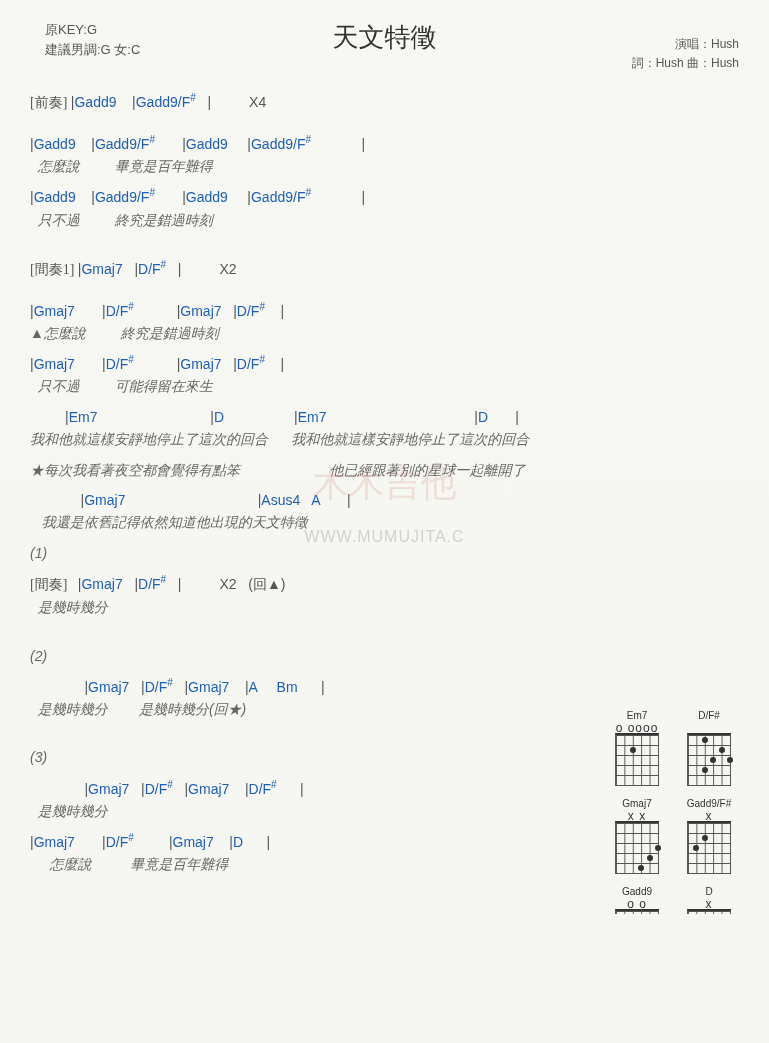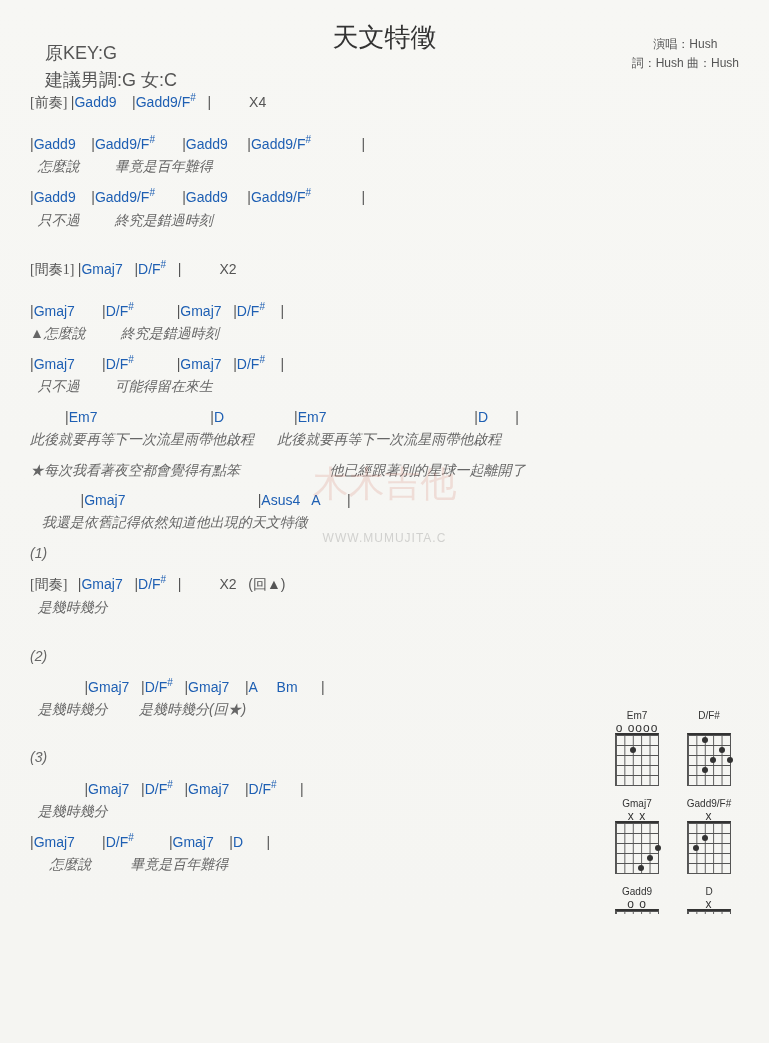--- a/index.html
+++ b/index.html
@@ -16,38 +16,37 @@
     background: linear-gradient(to bottom, #f7f7f4, #f5f5f2);
   }
   .header {
     position: relative;
     height: 70px;
   }
   .key-info {
     position: absolute;
     left: 15px;
     top: 0;
-    font-size: 18px;
+    font-size: 13px;
     line-height: 1.5;
-    margin-top: 20px;
   }
   .title {
     position: absolute;
     left: 50%;
     transform: translateX(-50%);
     top: 0;
     font-size: 26px;
     color: #333;
   }
   .credits {
     position: absolute;
     right: 0;
     top: 15px;
     font-size: 12px;
-    text-align: center;
+    text-align: right;
     line-height: 1.6;
   }
   .chord-line {
     font-size: 14px;
     white-space: pre;
     line-height: 1.6;
   }
   .lyric-line {
     font-size: 14px;
     color: #666;
@@ -80,21 +79,21 @@
     left: 50%;
     top: 460px;
     transform: translateX(-50%);
     font-size: 36px;
     color: rgba(200, 80, 60, 0.15);
     font-weight: normal;
     pointer-events: none;
     text-align: center;
   }
   .watermark .sub {
-    font-size: 12px;
+    font-size: 16px;
     color: rgba(100, 100, 100, 0.25);
     letter-spacing: 1px;
     margin-top: 32px;
   }
   .diagrams {
     position: absolute;
     right: 30px;
     top: 710px;
     display: grid;
     grid-template-columns: 60px 60px;
@@ -161,21 +160,21 @@
       <div class="chord-line"><span class="bar">|</span><span class="chord">Gadd9</span><span>    </span><span class="bar">|</span><span class="chord">Gadd9/F</span><span class="sup">#</span><span>       </span><span class="bar">|</span><span class="chord">Gadd9</span><span>     </span><span class="bar">|</span><span class="chord">Gadd9/F</span><span class="sup">#</span><span>             </span><span class="bar">|</span></div>
       <div class="lyric-line">  只不過         終究是錯過時刻</div>
       <div style="height: 18px;"></div>
       <div class="chord-line"><span class="label">[間奏1] </span><span class="bar">|</span><span class="chord">Gmaj7</span><span>   </span><span class="bar">|</span><span class="chord">D/F</span><span class="sup">#</span><span>   </span><span class="bar">|</span><span class="note">X2</span></div>
       <div style="height: 18px;"></div>
       <div class="chord-line"><span class="bar">|</span><span class="chord">Gmaj7</span><span>       </span><span class="bar">|</span><span class="chord">D/F</span><span class="sup">#</span><span>           </span><span class="bar">|</span><span class="chord">Gmaj7</span><span>   </span><span class="bar">|</span><span class="chord">D/F</span><span class="sup">#</span><span>    </span><span class="bar">|</span></div>
       <div class="lyric-line">▲怎麼說         終究是錯過時刻</div>
       <div class="chord-line"><span class="bar">|</span><span class="chord">Gmaj7</span><span>       </span><span class="bar">|</span><span class="chord">D/F</span><span class="sup">#</span><span>           </span><span class="bar">|</span><span class="chord">Gmaj7</span><span>   </span><span class="bar">|</span><span class="chord">D/F</span><span class="sup">#</span><span>    </span><span class="bar">|</span></div>
       <div class="lyric-line">  只不過         可能得留在來生</div>
       <div class="chord-line"><span>         </span><span class="bar">|</span><span class="chord">Em7</span><span>                             </span><span class="bar">|</span><span class="chord">D</span><span>                  </span><span class="bar">|</span><span class="chord">Em7</span><span>                                      </span><span class="bar">|</span><span class="chord">D</span><span>       </span><span class="bar">|</span></div>
-      <div class="lyric-line">此後就要再等下一次流星雨帶他啟程      此後就要再等下一次流星雨帶他啟程</div>
+      <div class="lyric-line">我和他就這樣安靜地停止了這次的回合      我和他就這樣安靜地停止了這次的回合</div>
       <div class="lyric-line">★每次我看著夜空都會覺得有點笨                       他已經跟著別的星球一起離開了</div>
       <div class="chord-line"><span>             </span><span class="bar">|</span><span class="chord">Gmaj7</span><span>                                  </span><span class="bar">|</span><span class="chord">Asus4</span><span>   </span><span class="chord">A</span><span>       </span><span class="bar">|</span></div>
       <div class="lyric-line">   我還是依舊記得依然知道他出現的天文特徵</div>
       <div class="lyric-line">(1)</div>
       <div class="chord-line"><span class="label">[間奏]   </span><span class="bar">|</span><span class="chord">Gmaj7</span><span>   </span><span class="bar">|</span><span class="chord">D/F</span><span class="sup">#</span><span>   </span><span class="bar">|</span><span class="note">X2   (回▲)</span></div>
       <div class="lyric-line">  是幾時幾分</div>
       <div style="height: 18px;"></div>
       <div class="lyric-line">(2)</div>
       <div class="chord-line"><span>              </span><span class="bar">|</span><span class="chord">Gmaj7</span><span>   </span><span class="bar">|</span><span class="chord">D/F</span><span class="sup">#</span><span>   </span><span class="bar">|</span><span class="chord">Gmaj7</span><span>    </span><span class="bar">|</span><span class="chord">A</span><span>     </span><span class="chord">Bm</span><span>      </span><span class="bar">|</span></div>
       <div class="lyric-line">  是幾時幾分        是幾時幾分(回★)</div>

